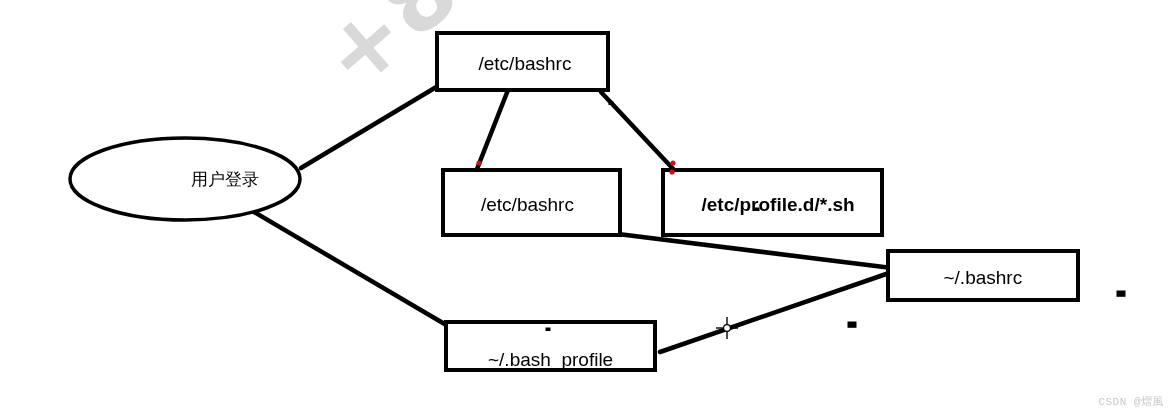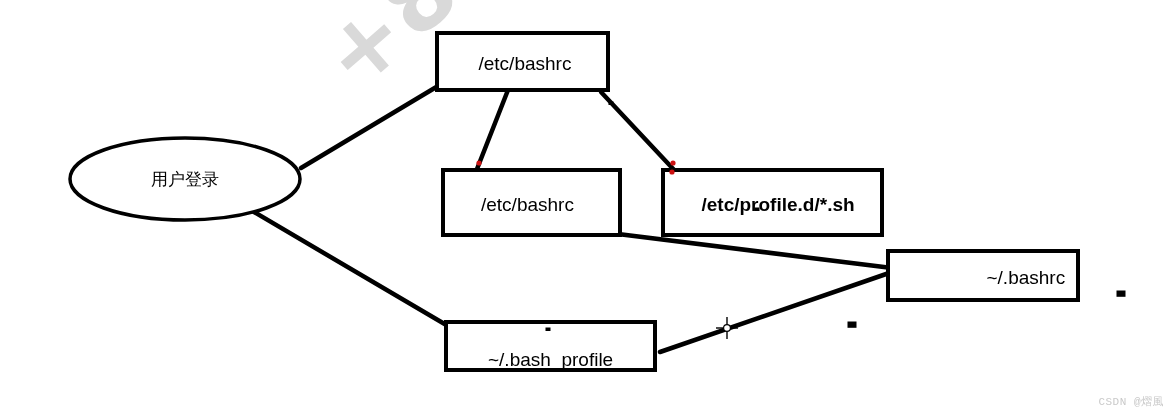--- a/index.html
+++ b/index.html
@@ -13,21 +13,21 @@
       font-family:"DejaVu Sans","Liberation Sans",sans-serif;
       font-size:92px;font-weight:700;color:#d9d9d9;
       white-space:nowrap;transform:rotate(-41deg);
       transform-origin:0 0;letter-spacing:2px;
       user-select:none;pointer-events:none;}
 
   .node-label{position:absolute;white-space:nowrap;color:#000000;
       font-family:"Liberation Sans","DejaVu Sans",sans-serif;}
 
   .boxlabel{font-size:19px;}
-  .ellipselabel{font-size:17px;}
+  .ellipselabel{font-size:17px;margin-left:40px;}
 
   .credit{position:absolute;right:8px;bottom:4px;
       font-size:11px;color:#c9c9c9;letter-spacing:.5px;
       font-family:Liberation Mono, monospace;
       user-select:none;}
 </style>
 </head>
 <body>
 
 <div id="stage">
@@ -68,18 +68,18 @@
         <line x1="727" y1="317" x2="727" y2="339" stroke="#000000" stroke-width="1.4"></line>
         <circle cx="727" cy="328" r="3.4" fill="#ffffff" stroke="#000000" stroke-width="1.2"></circle>
       </g>
   </svg>
 
   <div id="labels">
       <div class="node-label ellipselabel" style="left: 151px; top: 167.5px;">用户登录</div>
       <div class="node-label boxlabel" style="left: 478.5px; top: 52.5px;">/etc/bashrc</div>
       <div class="node-label boxlabel" style="left: 481px; top: 193.5px;">/etc/bashrc</div>
       <div class="node-label boxlabel" style="left: 701.5px; top: 193.5px; font-weight: bold;">/etc/profile.d/*.sh</div>
-      <div class="node-label boxlabel" style="left: 943.5px; top: 266.5px; margin-left: 43px;">~/.bashrc</div>
+      <div class="node-label boxlabel" style="left: 943.5px; top: 266.5px;">~/.bashrc</div>
       <div class="node-label boxlabel" style="left: 488px; top: 337px; margin-top: 12px;">~/.bash_profile</div>
     </div>
 
   <div class="credit">CSDN @熠風</div>
 </div>
 
 </body></html>

